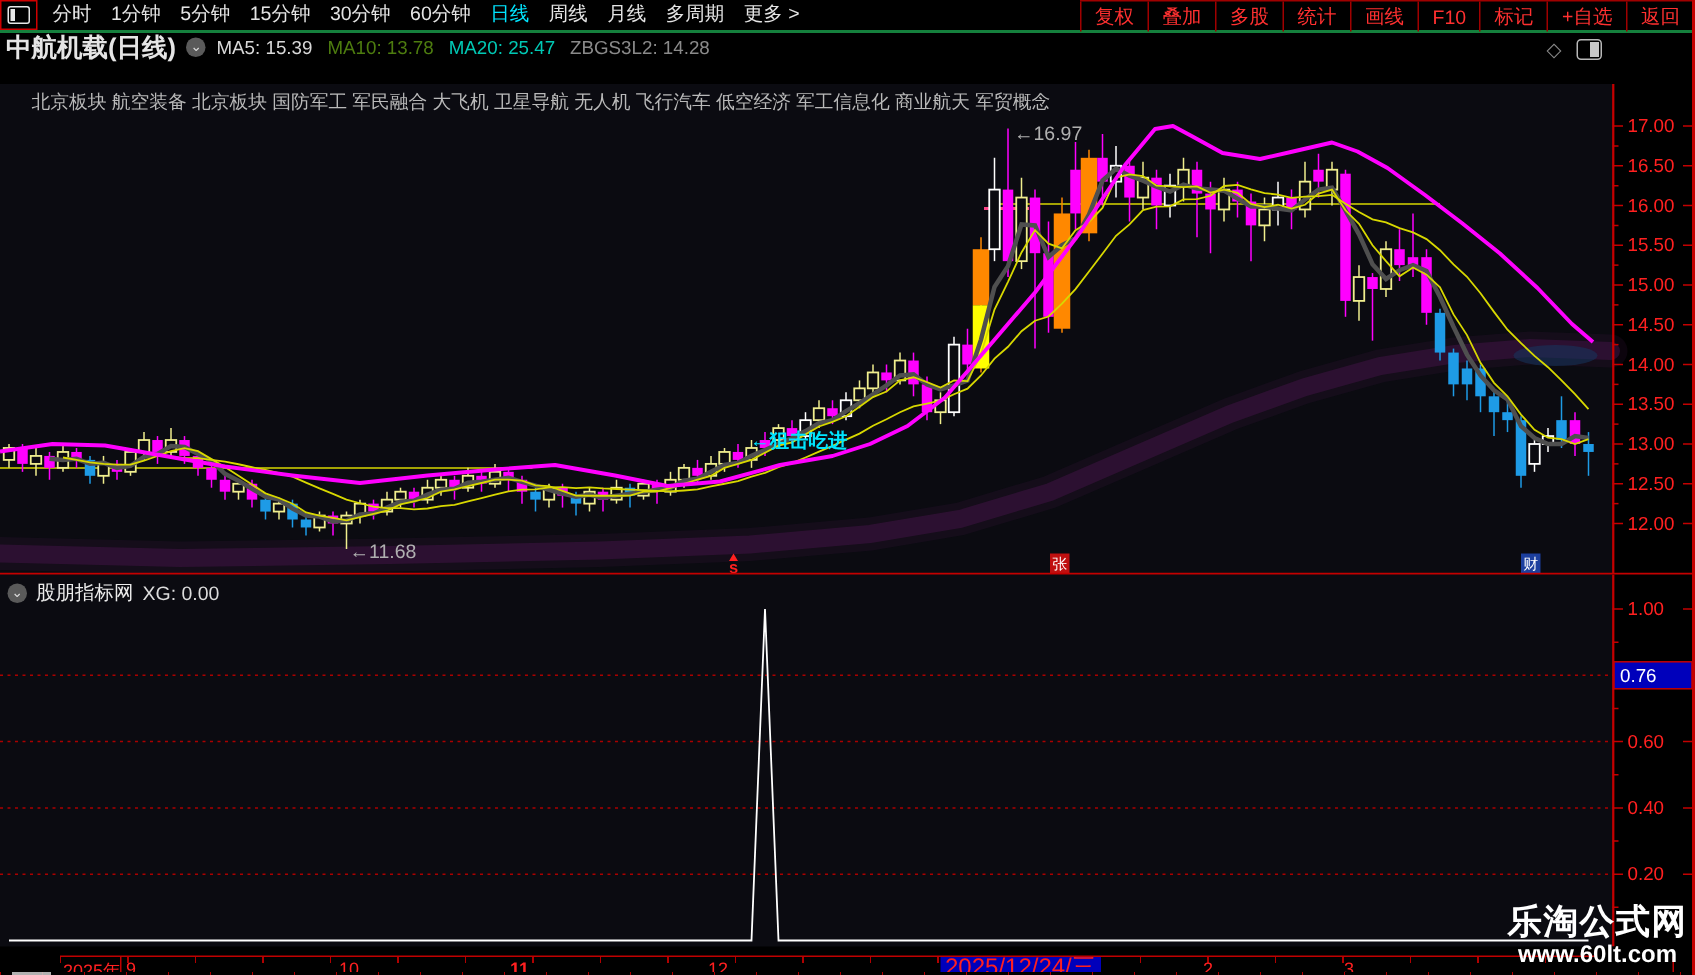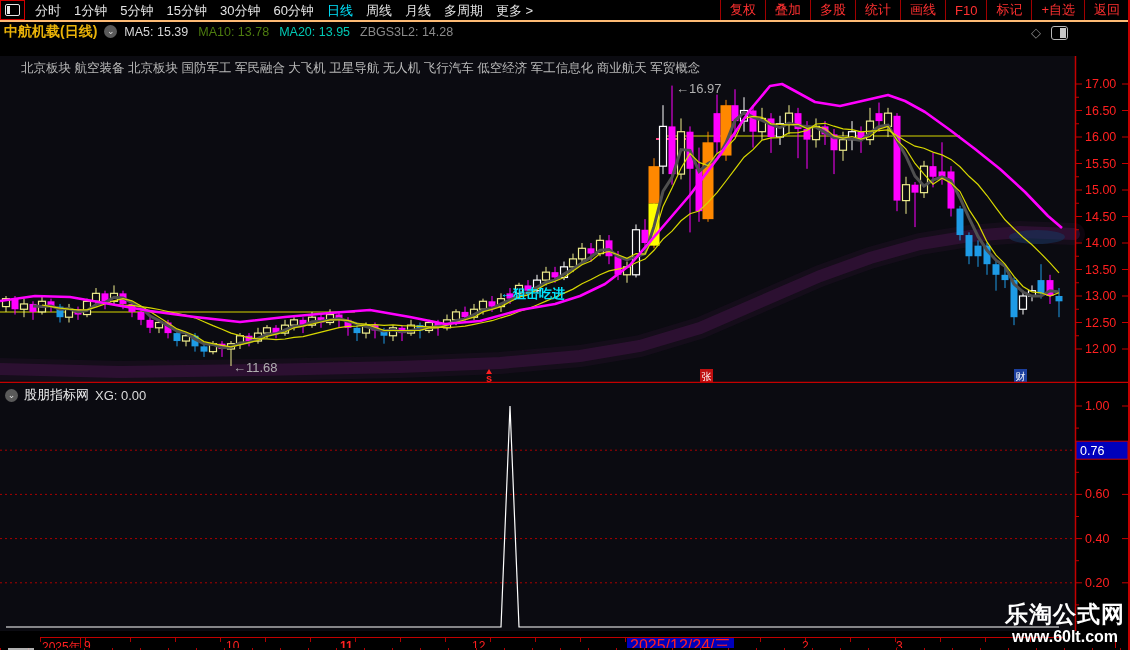--- a/index.html
+++ b/index.html
@@ -1,34 +1,34 @@
 <!DOCTYPE html>
 <html><head>
 <meta charset="utf-8">
 <style>
   html,body{margin:0;padding:0;background:#000;}
   #screen{position:relative;width:1130px;height:650px;background:#000;overflow:hidden;
           font-family:"Liberation Sans","DejaVu Sans",sans-serif;}
   
   #toolbar{position:absolute;left:0;top:0;width:1130px;height:22px;background:#000;
-           border-bottom:2px solid #fdba74;box-sizing:border-box;display:flex;align-items:flex-end;}
+           border-bottom:2px solid #15803d;box-sizing:border-box;display:flex;align-items:flex-start;}
   #tb-icon-box{width:25px;height:20px;border:1px solid #d00000;box-sizing:border-box;
                display:flex;align-items:center;justify-content:center;flex:0 0 auto;}
   #tb-icon{width:13px;height:10px;border:1.5px solid #e8e8e8;border-radius:2px;position:relative;}
   #tb-icon::before{content:"";position:absolute;left:1px;top:1px;bottom:1px;width:3px;background:#e8e8e8;}
   #tb-left{display:flex;gap:13px;margin-left:10px;flex:1 1 auto;}
   .tb-item{color:#e4e4e4;font-size:13px;cursor:default;white-space:nowrap;}
   .tb-item.active{color:#00e5ff;}
   #tb-right{display:flex;flex:0 0 auto;height:100%;align-items:stretch;border-top:1px solid #a00000;}
   .tbr-item{color:#ff3030;font-size:13px;padding:0 9px;display:flex;align-items:center;
             border-left:1px solid #a00000;white-space:nowrap;}
   .tbr-item:last-child{border-right:1px solid #a00000;}
   
   #quote-row{position:absolute;left:4px;top:23px;height:17px;display:flex;align-items:center;gap:7px;}
-  #quote-title{color:#eab308;font-size:14px;font-weight:bold;}
+  #quote-title{color:#e5e5e5;font-size:17px;font-weight:bold;}
   .circle-icon{width:13px;height:13px;border-radius:50%;background:#5a5a5a;color:#ddd;font-size:9px;
                line-height:12px;text-align:center;flex:0 0 auto;}
   .ma-val{font-size:12.5px;white-space:nowrap;}
   #hdr-icons{position:absolute;right:62px;top:25px;display:flex;gap:10px;align-items:center;}
   #diamond-icon{color:#8a8a8a;font-size:13px;}
   #panel-icon{width:15px;height:12px;border:1.5px solid #b8b8b8;border-radius:3px;position:relative;}
   #panel-icon::before{content:"";position:absolute;right:1px;top:1px;bottom:1px;width:6px;background:#c8c8c8;}
   #metrics-row{position:absolute;left:4px;top:41px;color:#8f8f8f;font-size:12.5px;white-space:nowrap;}
   #tags-row{position:absolute;left:21px;top:60px;color:#b9b9b9;font-size:12.5px;white-space:nowrap;z-index:5;}
   
@@ -91,21 +91,21 @@
         <span class="tbr-item">返回</span>
       </div>
   </div>
 
   <div id="quote-row">
     <span id="quote-title">中航机载(日线)</span>
     <span class="circle-icon">⌄</span>
     <span id="ma-values" style="display:flex;gap:10px;">
         <span class="ma-val" style="color: rgb(216, 216, 216);">MA5: 15.39</span>
         <span class="ma-val" style="color: #4d7c0f;">MA10: 13.78</span>
-        <span class="ma-val" style="color: rgb(0, 200, 180);">MA20: 13.95</span>
+        <span class="ma-val" style="color: rgb(0, 200, 180);">MA20: 25.47</span>
         <span class="ma-val" style="color: rgb(138, 138, 138);">ZBGS3L2: 14.28</span>
       </span>
   </div>
   <div id="hdr-icons">
     <span id="diamond-icon">◇</span>
     <span id="panel-icon"></span>
   </div>
 
   <div id="plot-bg"></div>
   <div id="tags-row">北京板块 航空装备 北京板块 国防军工 军民融合 大飞机 卫星导航 无人机 飞行汽车 低空经济 军工信息化 商业航天 军贸概念</div>

